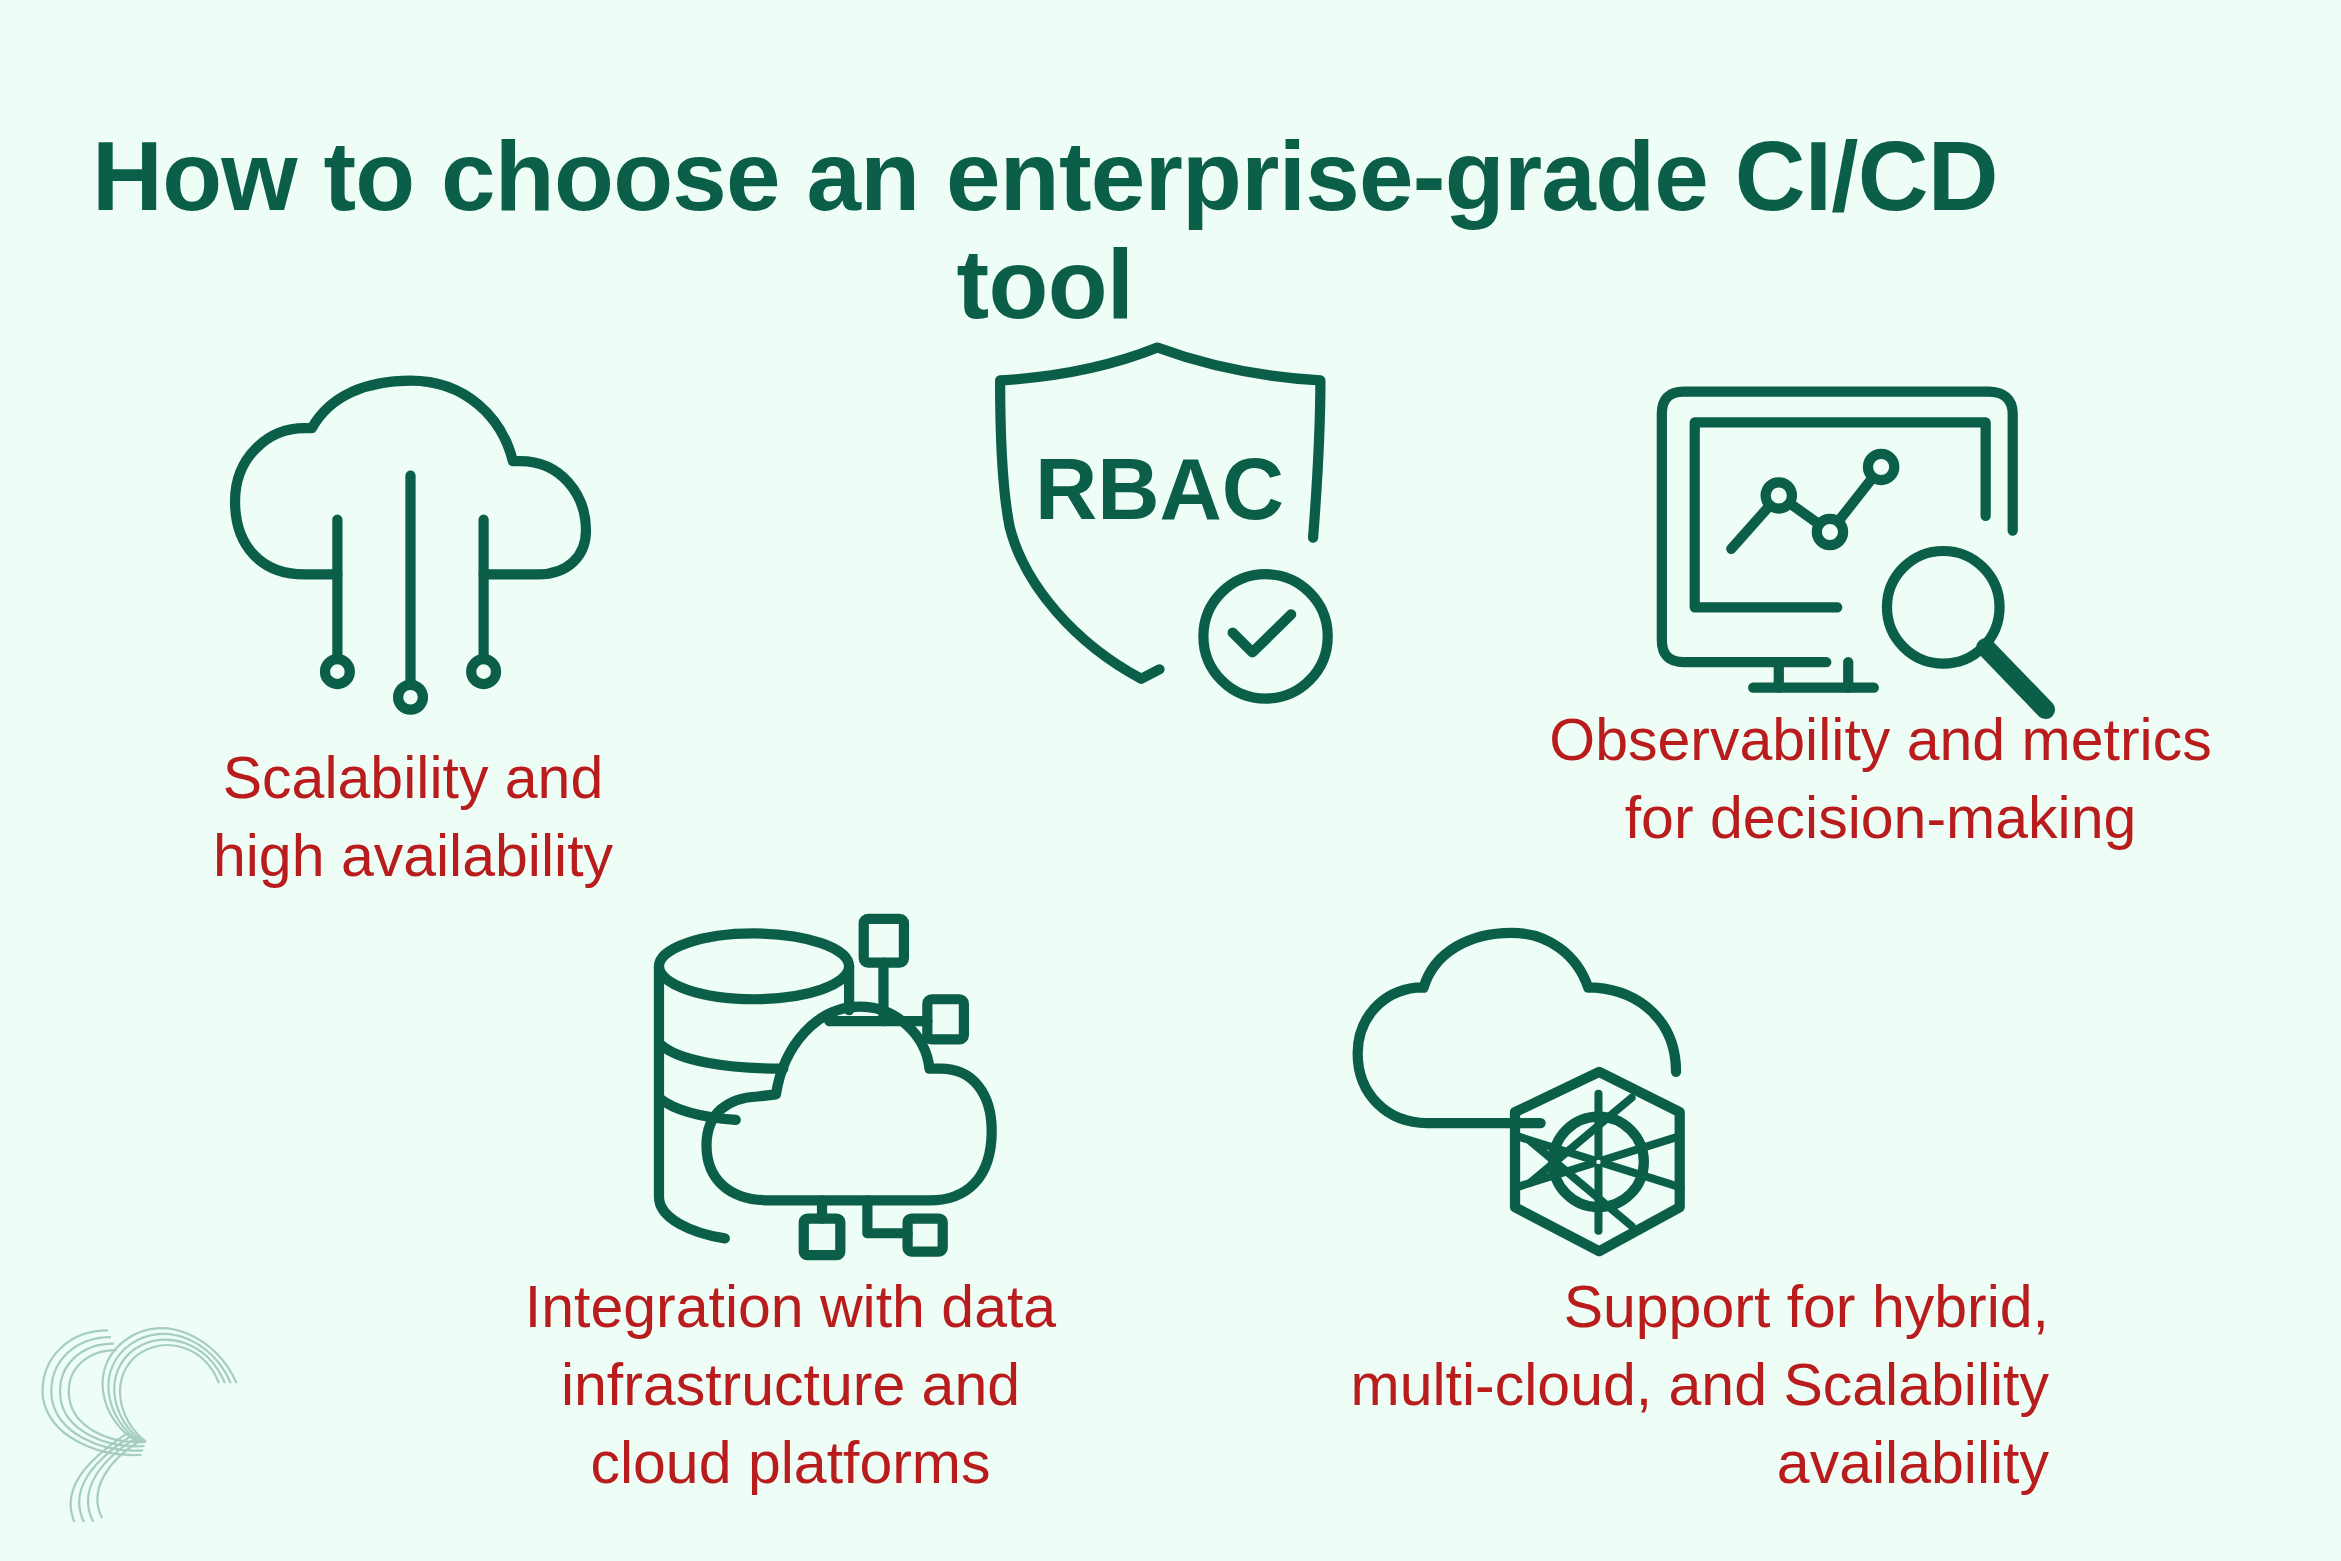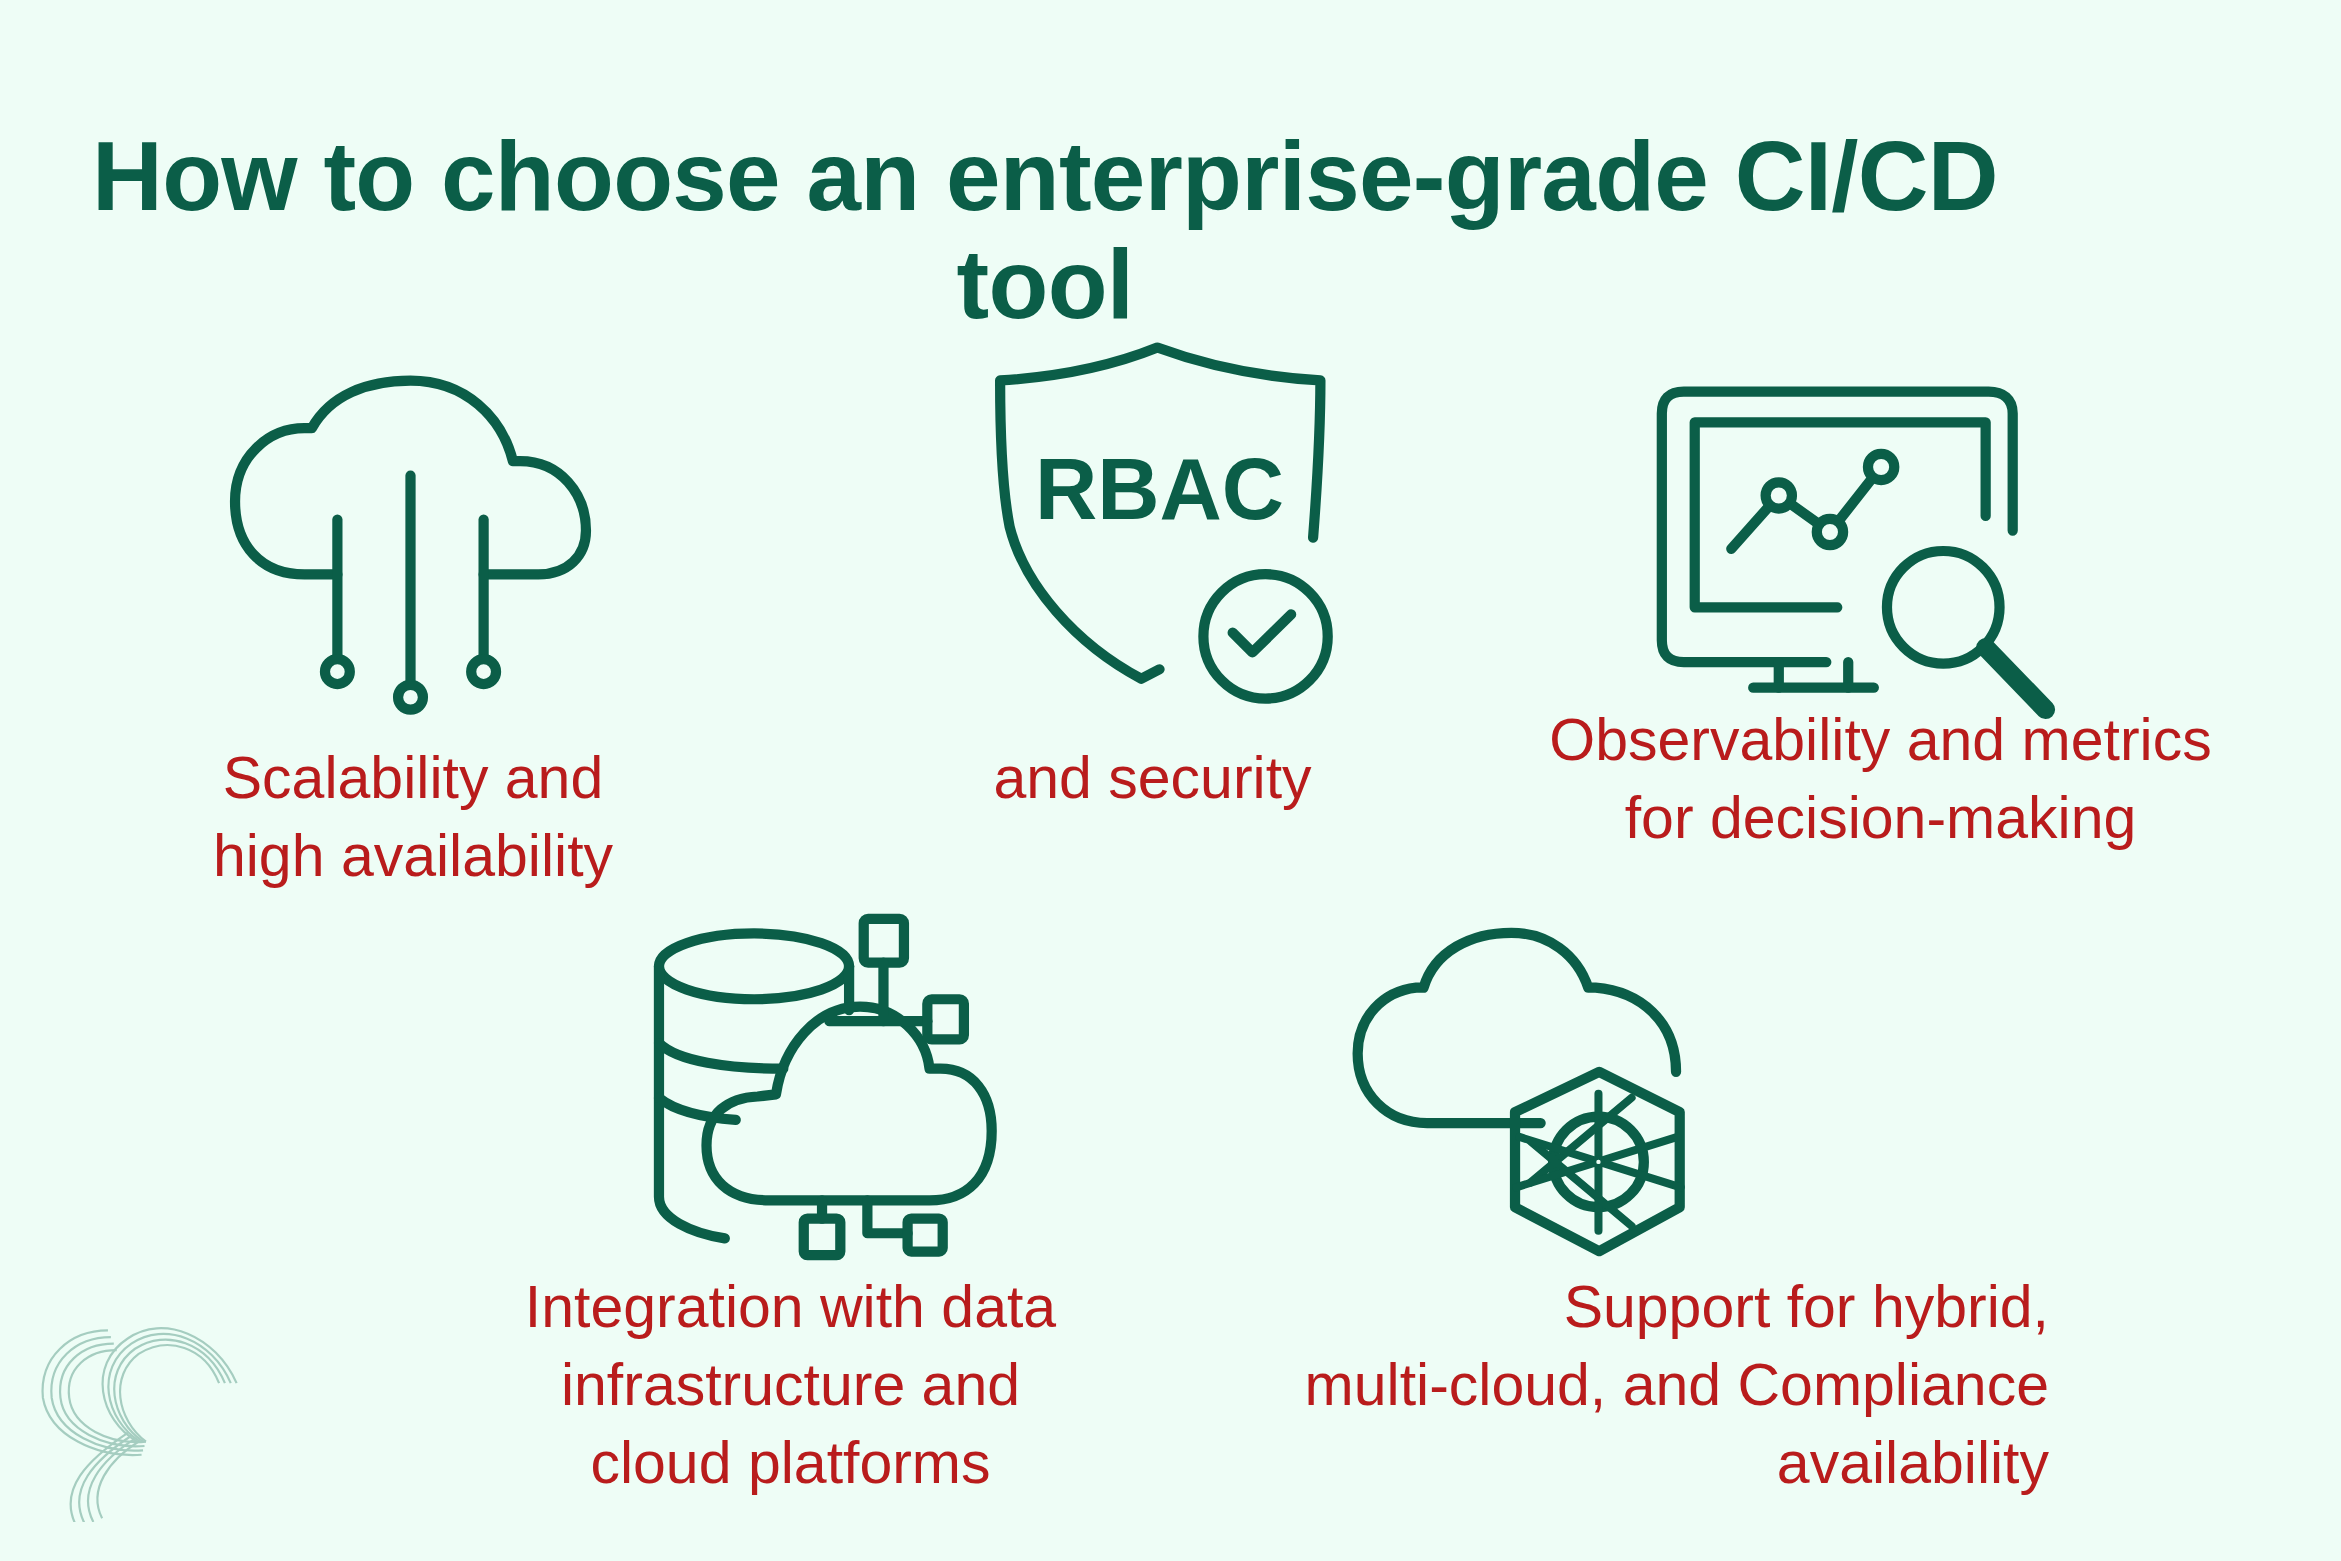--- a/index.html
+++ b/index.html
@@ -51,21 +51,20 @@
 
 <div class="icon" style="left:995px; top:351px; width:351px; height:366px;">
   <svg viewBox="0 0 480 500" fill="none" stroke="#0b5e48" stroke-width="14" stroke-linecap="round" stroke-linejoin="round">
     <path d="M225,435 L200,448 C110,400 40,320 20,240 C10,190 7,120 7,40 C90,35 160,20 222,-5 C290,20 360,35 445,40 C445,120 440,190 435,255"></path>
     <circle cx="370" cy="390" r="85"></circle>
     <polyline points="325,385 352,412 405,360"></polyline>
     <text x="225" y="230" text-anchor="middle" font-family="Liberation Sans, sans-serif" font-size="118" font-weight="700" fill="#0b5e48" stroke="none">RBAC</text>
   </svg>
 </div>
 <div class="label" style="left:878px; top:739px; width:549px;">
-  <span>and security</span>
 </div>
 
 <div class="icon" style="left:1658px; top:388px; width:417px; height:307px;">
   <svg viewBox="0 0 570 420" fill="none" stroke="#0b5e48" stroke-width="14" stroke-linecap="round" stroke-linejoin="round">
     <path d="M485,195 L485,35 C485,15 472,5 452,5 L35,5 C15,5 5,15 5,35 L5,345 C5,365 15,375 35,375 L230,375"></path>
     <path d="M448,175 L448,47 L50,47 L50,300 L245,300"></path>
     <polyline points="100,220 165,147 235,197 305,108"></polyline>
     <circle cx="165" cy="147" r="18" fill="#eefdf6"></circle>
     <circle cx="235" cy="197" r="18" fill="#eefdf6"></circle>
     <circle cx="305" cy="108" r="18" fill="#eefdf6"></circle>
@@ -114,21 +113,21 @@
       <line x1="245" y1="280" x2="425" y2="280" stroke-width="11" transform="rotate(-40 334 318)"></line>
       <line x1="245" y1="356" x2="425" y2="356" stroke-width="11" transform="rotate(40 334 318)"></line>
       <line x1="300" y1="210" x2="370" y2="430" stroke-width="11" transform="rotate(-55 334 318)"></line>
       <line x1="368" y1="210" x2="298" y2="430" stroke-width="11" transform="rotate(55 334 318)"></line>
       <circle cx="334" cy="318" r="6" fill="#eefdf6" stroke-width="6"></circle>
     </g>
   </svg>
 </div>
 <div class="label" style="left:1098px; top:1268px; width:951px;text-align:right;">
   <span>Support for hybrid,</span>
-  <span>multi-cloud, and Compliance</span>
+  <span>multi-cloud, and Scalability</span>
   <span>availability</span>
 </div>
 
 <div class="logo">
   <svg width="212" height="212" viewBox="0 0 290 290" fill="none" stroke="#a5cdc0" stroke-width="3">
     <g>
       <path d="M160,180 C120,150 110,90 150,60 C190,35 240,50 260,100"></path>
       <path d="M156,180 C112,150 100,85 145,53 C188,25 245,45 268,100"></path>
       <path d="M152,180 C104,150 90,80 140,46 C186,15 250,40 276,100"></path>
       <path d="M148,180 C96,150 80,75 135,39 C184,5 255,35 284,100"></path>

